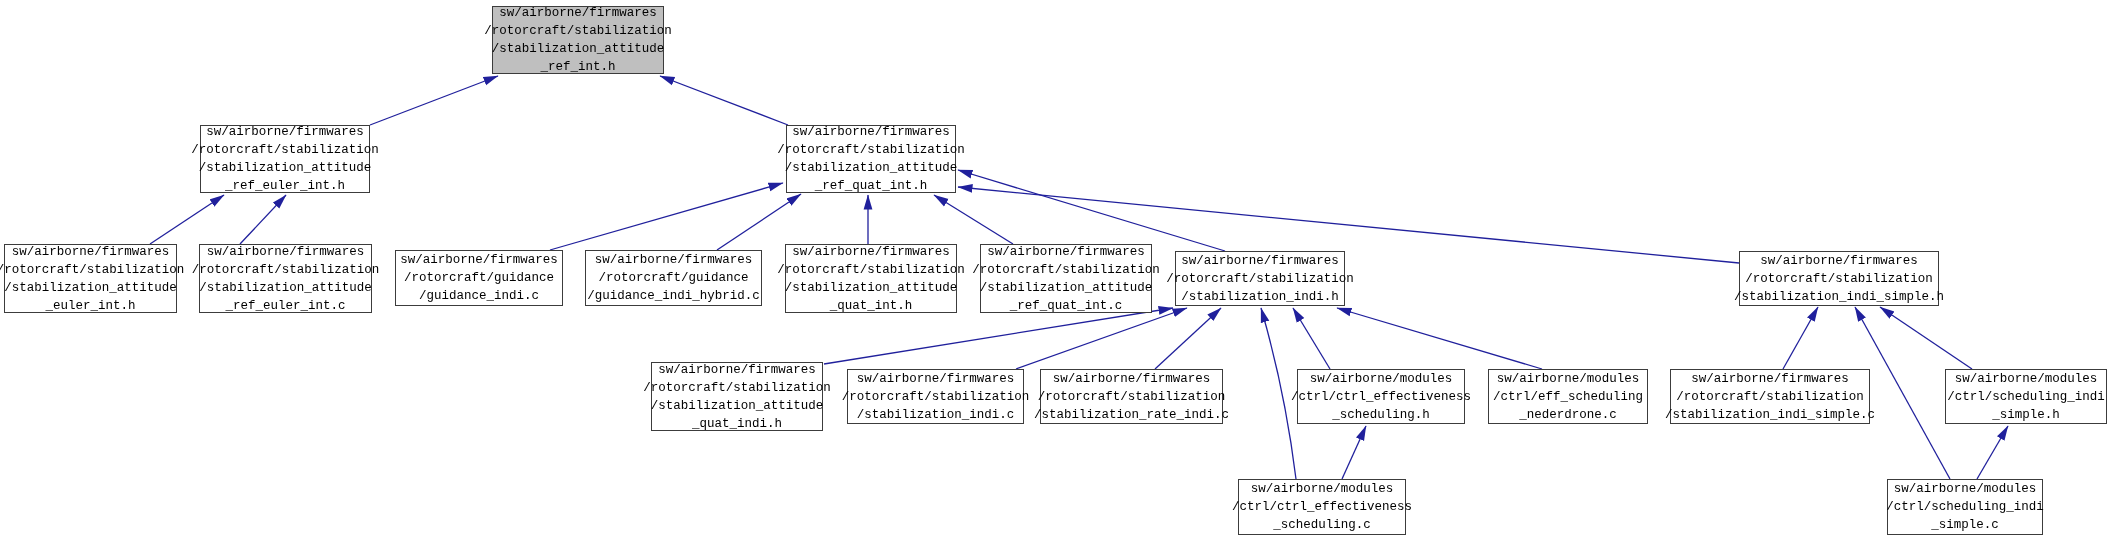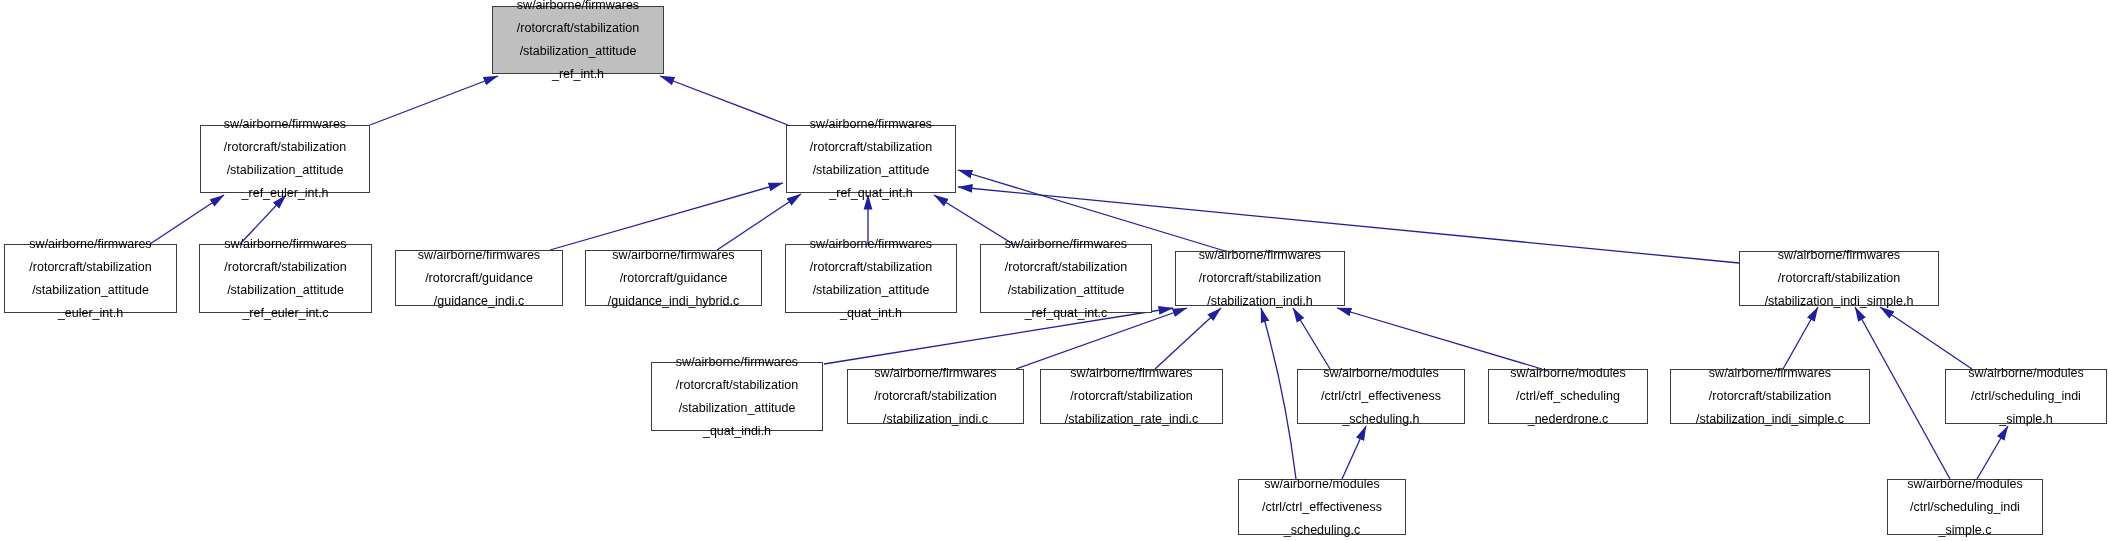--- a/index.html
+++ b/index.html
@@ -11,27 +11,28 @@
     overflow:hidden;
   }
   #edges{position:absolute;left:0;top:0;width:2109px;height:541px;}
   .node{
     position:absolute;
     box-sizing:border-box;
     border:1.4px solid var(--node-border,#3c3c3c);
     background:#ffffff;
     color:#000000;
     font-size:12.5px;
-    line-height:23px;
+    line-height:18px;
     display:flex;
     align-items:center;
     justify-content:center;
     text-align:center;
     white-space:pre-line;
     cursor:pointer;
+    font-family:Liberation Mono, monospace;
   }
   .node.current{
     background:var(--current-fill,#bfbfbf);
     cursor:default;
   }
   .edge{fill:none;stroke:var(--edge-color,#20209c);stroke-width:1.3px;}
 </style>
 </head>
 <body>
 

